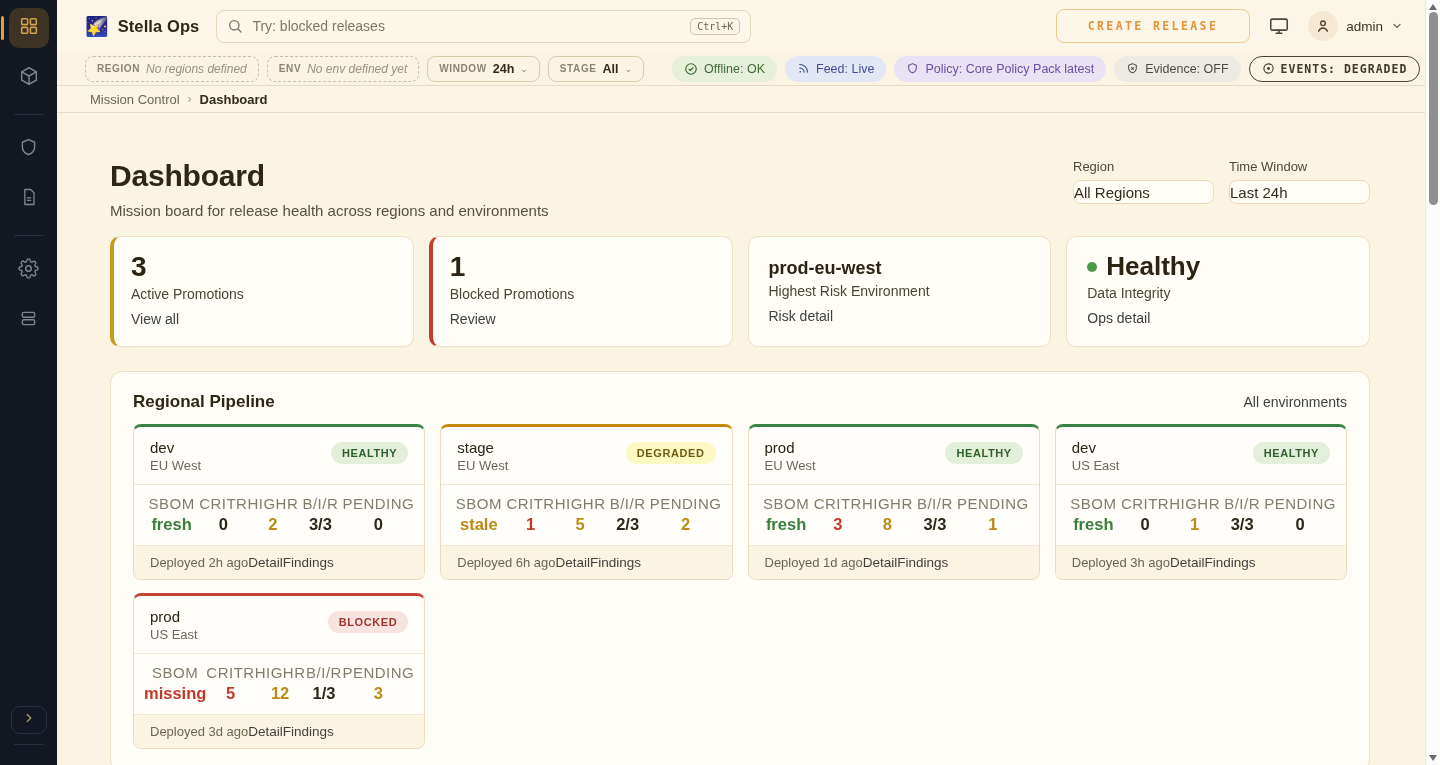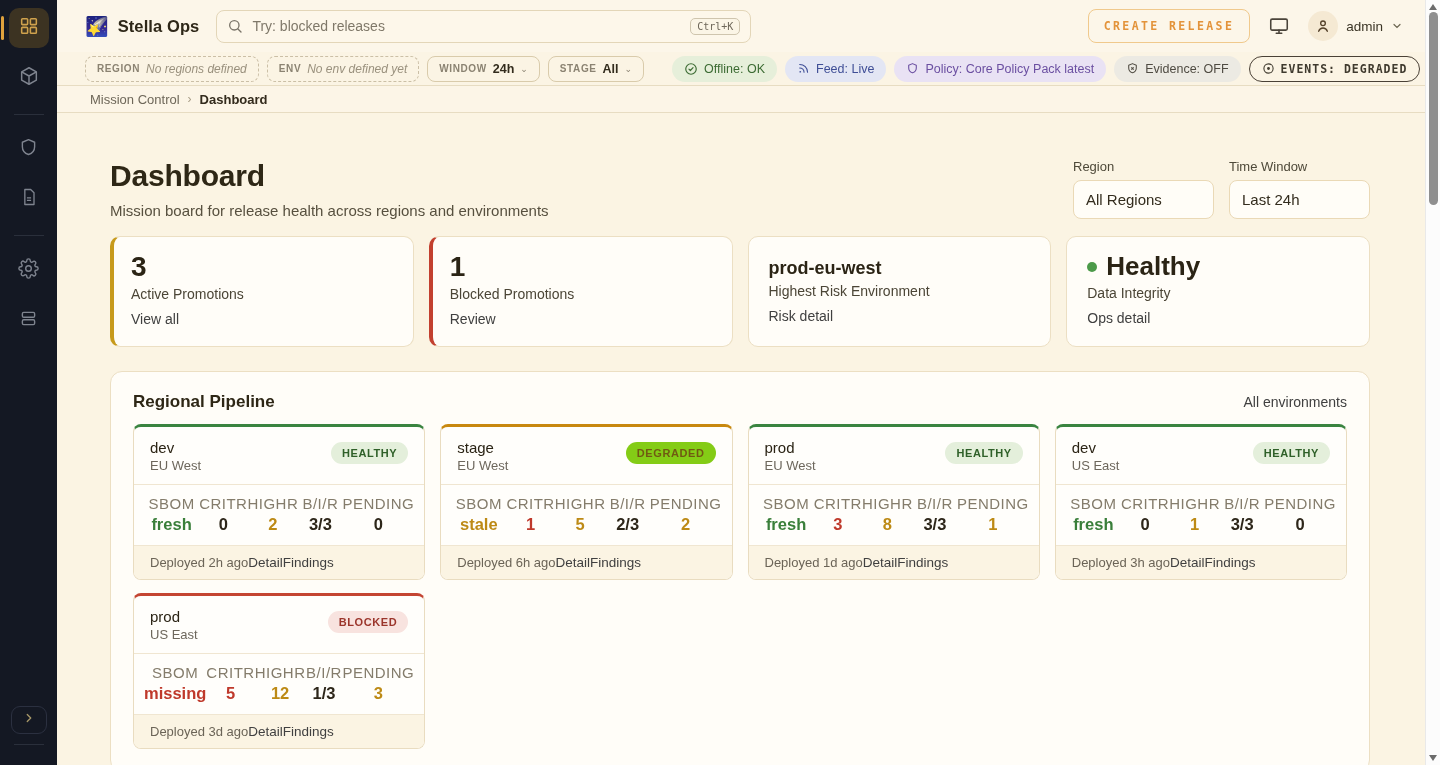--- a/index.html
+++ b/index.html
@@ -25,21 +25,21 @@
   
   .topbar{height:52px;display:flex;align-items:center;padding:0 22px 0 28px;background:#fcf6e9}
   .brand{display:flex;align-items:center;gap:9px;margin-right:17px}
   .brand .logo{font-size:19px}
   .brand .name{font-size:16.5px;font-weight:800;color:#2e2718;letter-spacing:.1px}
   .searchbox{width:535px;height:33px;border:1px solid #e3d6b8;border-radius:8px;background:#fdf7ea;display:flex;align-items:center;padding:0 10px;gap:9px}
   .searchbox input{flex:1;border:none;outline:none;background:transparent;font-family:"Liberation Sans",sans-serif;font-size:14px;color:#3a3428}
   .searchbox input::placeholder{color:#7f7869}
   .kbd{font-size:10px;color:#6e6759;border:1px solid #cfc5ae;border-radius:5px;padding:2px 6px;background:#fbf5e6}
   .top-right{margin-left:auto;display:flex;align-items:center;gap:18px}
-  .create-btn{font-size:11.5px;font-weight:700;letter-spacing:2.4px;color:#e3933a;border:1.5px solid #f0c98c;border-radius:8px;padding:9px 15px;background:transparent;cursor:pointer}
+  .create-btn{font-size:11.5px;font-weight:700;letter-spacing:2.4px;color:#e3933a;border:1.5px solid #f0c98c;border-radius:8px;padding:9px 31px;background:transparent;cursor:pointer}
   .icon-btn{color:#4a443a;display:flex;cursor:pointer}
   .user{display:flex;align-items:center;gap:8px;cursor:pointer}
   .avatar{width:30px;height:30px;border-radius:50%;background:#f5e9d3;display:flex;align-items:center;justify-content:center;color:#55422b}
   .user .uname{font-size:13.5px;color:#3b3526;font-weight:500}
   .user .chev{color:#6d6752;display:flex}
 
   
   .statusbar{height:34px;display:flex;align-items:center;gap:8px;padding:0 20px 0 28px;border-bottom:1px solid #e7dcc2;background:#fbf4e4;white-space:nowrap}
   .chip{display:flex;align-items:center;gap:6px;height:26px;padding:0 11px;border-radius:8px;font-size:12px}
   .chip.dashed{border:1px dashed #cbbfa6;color:#9a917e}
@@ -63,21 +63,21 @@
   .breadcrumb .sep{color:#a89d86;font-size:12px}
   .breadcrumb .current{color:#332b1d;font-weight:600}
 
   
   .content{padding:0 55px 0 53px}
   .page-head{margin-top:46px;display:flex;justify-content:space-between;align-items:flex-start}
   .page-title{font-size:30px;font-weight:800;color:#2e2716;letter-spacing:-.2px}
   .page-sub{margin-top:9px;font-size:15px;color:#57503f}
   .filters{display:flex;gap:15px}
   .filter .flabel{font-size:13px;color:#4e4939;margin-bottom:6px}
-  .select{width:141px;height:39px;border:1px solid #ead9b6;border-radius:8px;background:#fffdf7;padding:0 12px;font-size:15px;color:#332c1d;display:flex;align-items:center;cursor:pointer}
+  .select{width:141px;height:24px;border:1px solid #ead9b6;border-radius:8px;background:#fffdf7;padding:0 0;font-size:15px;color:#332c1d;display:flex;align-items:center;cursor:pointer}
 
   
   .stats{margin-top:17px;display:grid;grid-template-columns:repeat(4,1fr);gap:15px}
   .stat{background:#fffdf8;border:1px solid #ecdfc3;border-radius:10px;padding:14px 20px 13px;height:111px}
   .stat[data-accent="amber"]{border-left:4px solid #c79a1c;padding-left:17px}
   .stat[data-accent="red"]{border-left:4px solid #c2402f;padding-left:17px}
   .stat .big{font-size:28px;font-weight:800;color:#2b2415;line-height:1.15}
   .stat .mid{font-size:18px;font-weight:700;color:#2b2415;line-height:1.3;padding-top:6px}
   .stat .health{display:flex;align-items:center;gap:9px;font-size:26px;font-weight:800;color:#2b2415;line-height:1.2}
   .dot{width:10px;height:10px;border-radius:50%;background:#4c9a49;flex:none}
@@ -92,21 +92,21 @@
   .pgrid{margin-top:12px;display:grid;grid-template-columns:repeat(4,1fr);gap:13px 15px}
   .pcard{border:1px solid #e9dcc0;border-top:3px solid #999;border-radius:8px;background:#fffefb;overflow:hidden}
   .pcard[data-tone="healthy"]{border-top-color:#3a8440}
   .pcard[data-tone="degraded"]{border-top-color:#c8880f}
   .pcard[data-tone="blocked"]{border-top-color:#c44532}
   .pc-head{display:flex;justify-content:space-between;align-items:flex-start;padding:12px 16px 11px}
   .pc-name{font-size:15px;font-weight:400;color:#2b2415}
   .pc-region{font-size:13px;color:#6d675c;margin-top:2px}
   .badge{font-size:11px;font-weight:700;letter-spacing:.6px;padding:5px 11px;border-radius:999px;margin-top:3px}
   .badge[data-status="healthy"]{background:#e4efdb;color:#2f6029}
-  .badge[data-status="degraded"]{background:#84cc16;color:#705a12}
+  .badge[data-status="degraded"]{background:#fef9c3;color:#705a12}
   .badge[data-status="blocked"]{background:#f8e3df;color:#9b352b}
   .pc-metrics{display:flex;border-top:1px solid #f0e6d1;border-bottom:1px solid #f0e6d1;padding:10px 10px 11px}
   .metric{flex:1;text-align:center}
   .metric.wide{flex:1.25}
   .m-label{display:block;font-size:15px;letter-spacing:.5px;color:#847c6b}
   .m-val{display:block;font-size:16.5px;font-weight:700;margin-top:3px}
   .m-val[data-tone="green"]{color:#3a7f3a}
   .m-val[data-tone="amber"]{color:#bd8a15}
   .m-val[data-tone="red"]{color:#bf392b}
   .m-val[data-tone="dark"]{color:#2d2619}

